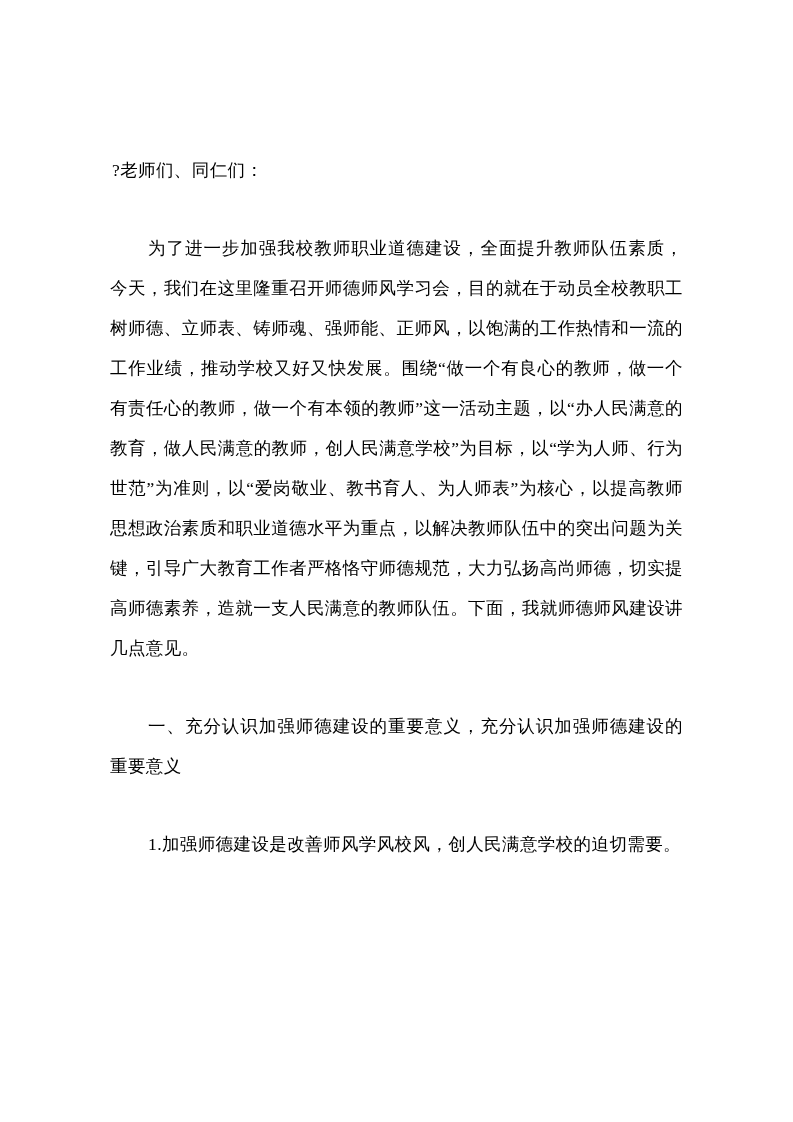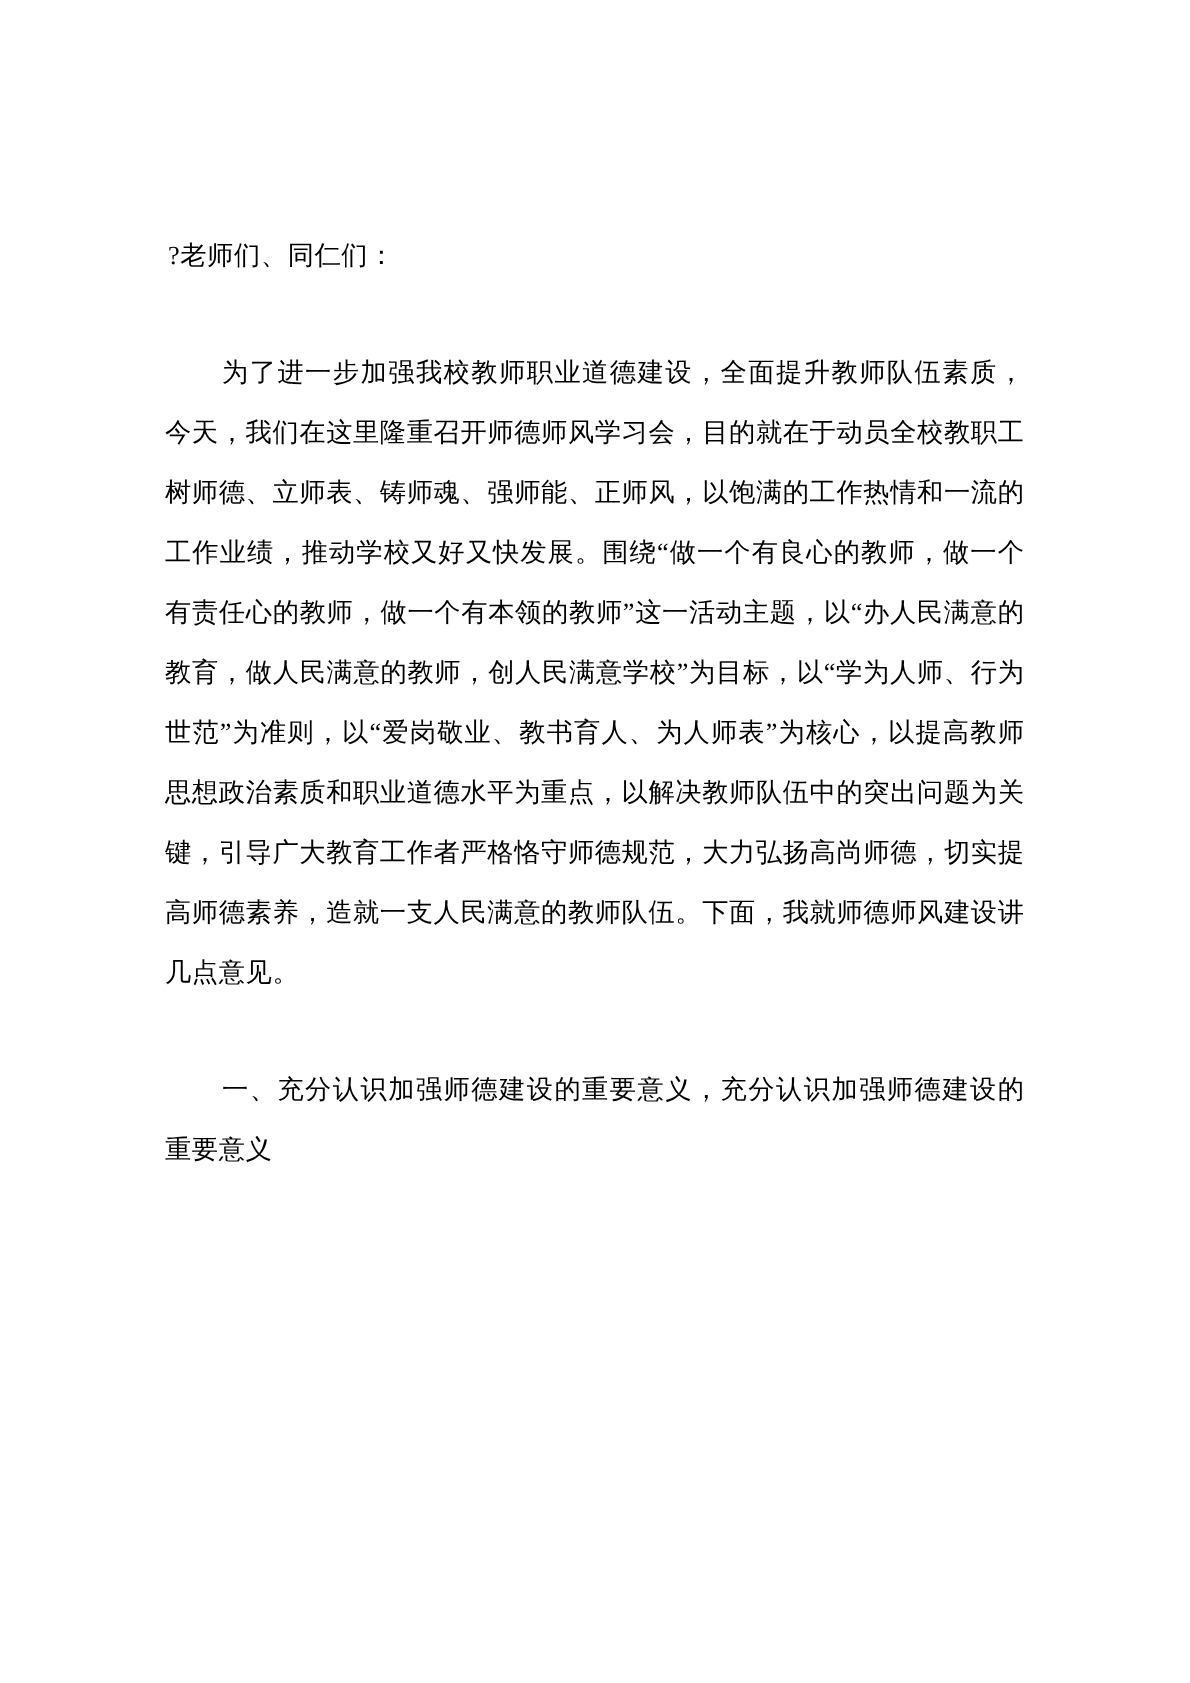--- a/index.html
+++ b/index.html
@@ -52,14 +52,15 @@
   }
 </style>
 </head>
 <body>
 
 <div class="page">
   <div class="doc-body">
     <p class="para salutation">?老师们、同仁们：</p>
     <p class="para lead">为了进一步加强我校教师职业道德建设，全面提升教师队伍素质，今天，我们在这里隆重召开师德师风学习会，目的就在于动员全校教职工树师德、立师表、铸师魂、强师能、正师风，以饱满的工作热情和一流的工作业绩，推动学校又好又快发展。围绕“做一个有良心的教师，做一个有责任心的教师，做一个有本领的教师”这一活动主题，以“办人民满意的教育，做人民满意的教师，创人民满意学校”为目标，以“学为人师、行为世范”为准则，以“爱岗敬业、教书育人、为人师表”为核心，以提高教师思想政治素质和职业道德水平为重点，以解决教师队伍中的突出问题为关键，引导广大教育工作者严格恪守师德规范，大力弘扬高尚师德，切实提高师德素养，造就一支人民满意的教师队伍。下面，我就师德师风建设讲几点意见。</p>
     <p class="para section-heading">一、充分认识加强师德建设的重要意义，充分认识加强师德建设的重要意义</p>
+    <p class="para item">1.加强师德建设是改善师风学风校风，创人民满意学校的迫切需要。</p>
   </div>
 </div>
 
 </body></html>

